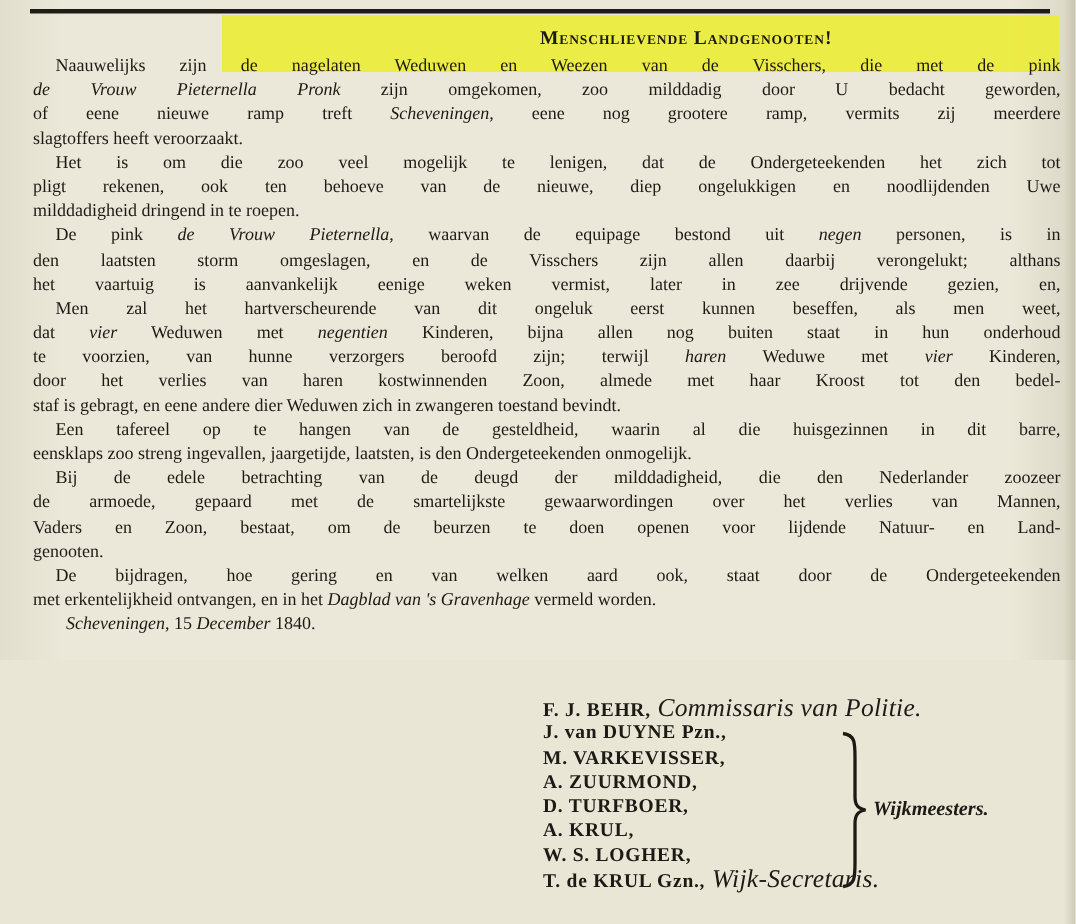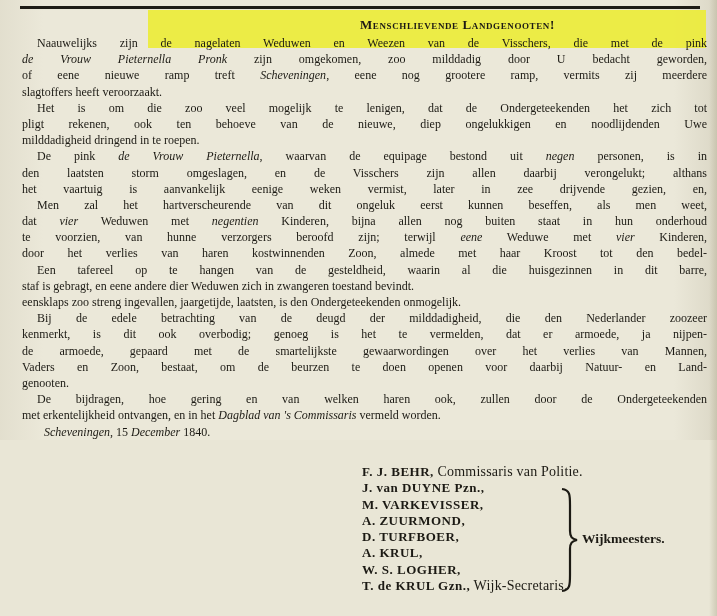--- a/index.html
+++ b/index.html
@@ -84,35 +84,37 @@
       font-weight: bold;
       letter-spacing: 0.5px;
     }
     .sig-row {
       display: block;
       white-space: nowrap;
       height: 16.3px;
     }
     .sig-role {
       font-weight: normal;
+      font-style: italic;
       letter-spacing: 0.2px;
-      font-size: 14px;
+      font-size: 17px;
     }
     .brace {
       position: absolute;
       left: 558px;
       top: 487px;
       width: 22px;
       height: 106px;
     }
     .wijk-label {
       position: absolute;
       left: 582px;
       top: 531px;
       font-size: 13.5px;
+      font-style: italic;
       font-weight: bold;
       white-space: nowrap;
     }
     .right-edge {
       position: absolute;
       right: 0; top: 0;
       width: 8px; height: 616px;
       background: linear-gradient(90deg, rgba(200,194,170,0) 0%, rgba(190,184,160,0.6) 100%);
     }
   </style>
@@ -130,32 +132,31 @@
       <span class="line">of eene nieuwe ramp treft <i>Scheveningen</i>, eene nog grootere ramp, vermits zij meerdere</span>
       <span class="line last">slagtoffers heeft veroorzaakt.</span>
       <span class="line indent">Het is om die zoo veel mogelijk te lenigen, dat de Ondergeteekenden het zich tot</span>
       <span class="line">pligt rekenen, ook ten behoeve van de nieuwe, diep ongelukkigen en noodlijdenden Uwe</span>
       <span class="line last">milddadigheid dringend in te roepen.</span>
       <span class="line indent">De pink <i>de Vrouw Pieternella</i>, waarvan de equipage bestond uit <i>negen</i> personen, is in</span>
       <span class="line">den laatsten storm omgeslagen, en de Visschers zijn allen daarbij verongelukt; althans</span>
       <span class="line">het vaartuig is aanvankelijk eenige weken vermist, later in zee drijvende gezien, en,</span>
       <span class="line indent">Men zal het hartverscheurende van dit ongeluk eerst kunnen beseffen, als men weet,</span>
       <span class="line">dat <i>vier</i> Weduwen met <i>negentien</i> Kinderen, bijna allen nog buiten staat in hun onderhoud</span>
-      <span class="line">te voorzien, van hunne verzorgers beroofd zijn; terwijl <i>eene</i> Weduwe met <i>vier</i> Kinderen,</span>
+      <span class="line">te voorzien, van hunne verzorgers beroofd zijn; terwijl <i>haren</i> Weduwe met <i>vier</i> Kinderen,</span>
       <span class="line">door het verlies van haren kostwinnenden Zoon, almede met haar Kroost tot den bedel-</span>
+      <span class="line last">staf is gebragt, en eene andere dier Weduwen zich in zwangeren toestand bevindt.</span>
       <span class="line indent">Een tafereel op te hangen van de gesteldheid, waarin al die huisgezinnen in dit barre,</span>
-      <span class="line last">staf is gebragt, en eene andere dier Weduwen zich in zwangeren toestand bevindt.</span>
       <span class="line last">eensklaps zoo streng ingevallen, jaargetijde, laatsten, is den Ondergeteekenden onmogelijk.</span>
       <span class="line indent">Bij de edele betrachting van de deugd der milddadigheid, die den Nederlander zoozeer</span>
-      <span class="line">kenmerkt, is dit ook overbodig; genoeg is het te vermelden, dat er armoede, ja nijpen-</span>
       <span class="line">de armoede, gepaard met de smartelijkste gewaarwordingen over het verlies van Mannen,</span>
-      <span class="line">Vaders en Zoon, bestaat, om de beurzen te doen openen voor daarbij Natuur- en Land-</span>
+      <span class="line">Vaders en Zoon, bestaat, om de beurzen te doen openen voor lijdende Natuur- en Land-</span>
       <span class="line last">genooten.</span>
-      <span class="line indent">De bijdragen, hoe gering en van welken haren ook, zullen door de Ondergeteekenden</span>
-      <span class="line last">met erkentelijkheid ontvangen, en in het <i>Dagblad van 's Commissaris</i> vermeld worden.</span>
+      <span class="line indent">De bijdragen, hoe gering en van welken aard ook, staat door de Ondergeteekenden</span>
+      <span class="line last">met erkentelijkheid ontvangen, en in het <i>Dagblad van 's Gravenhage</i> vermeld worden.</span>
       <span class="line last indent2"><i>Scheveningen</i>, 15 <i>December</i> 1840.</span>
     </div>
 
   <div class="sig-block" id="sig-block">
       <span class="sig-row"><span>F. J. BEHR,</span><span class="sig-role"> Commissaris van Politie.</span></span>
       <span class="sig-row"><span>J. van DUYNE Pzn.,</span></span>
       <span class="sig-row"><span>M. VARKEVISSER,</span></span>
       <span class="sig-row"><span>A. ZUURMOND,</span></span>
       <span class="sig-row"><span>D. TURFBOER,</span></span>
       <span class="sig-row"><span>A. KRUL,</span></span>

